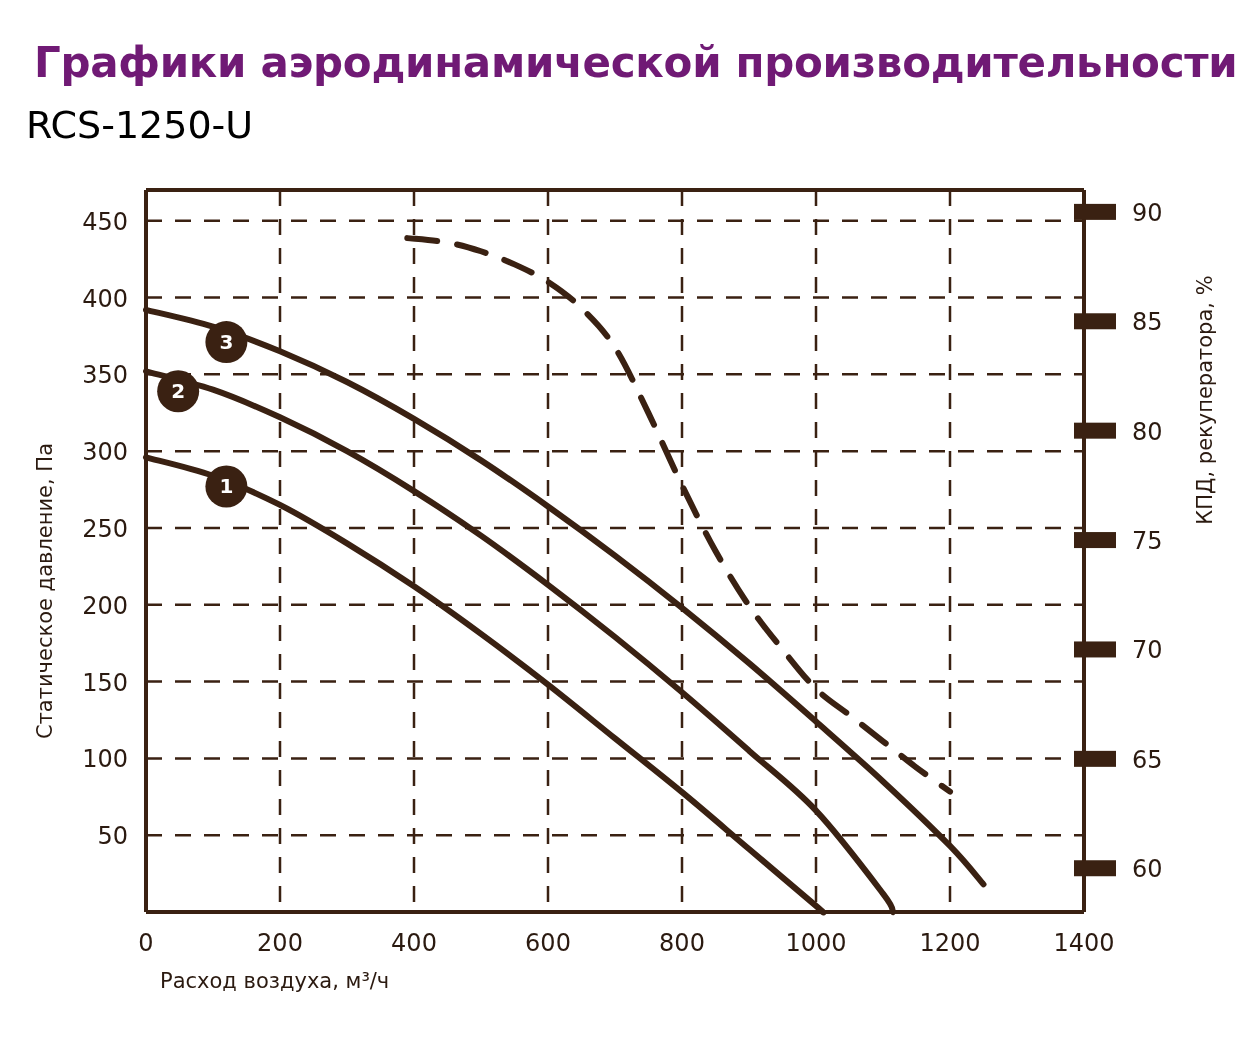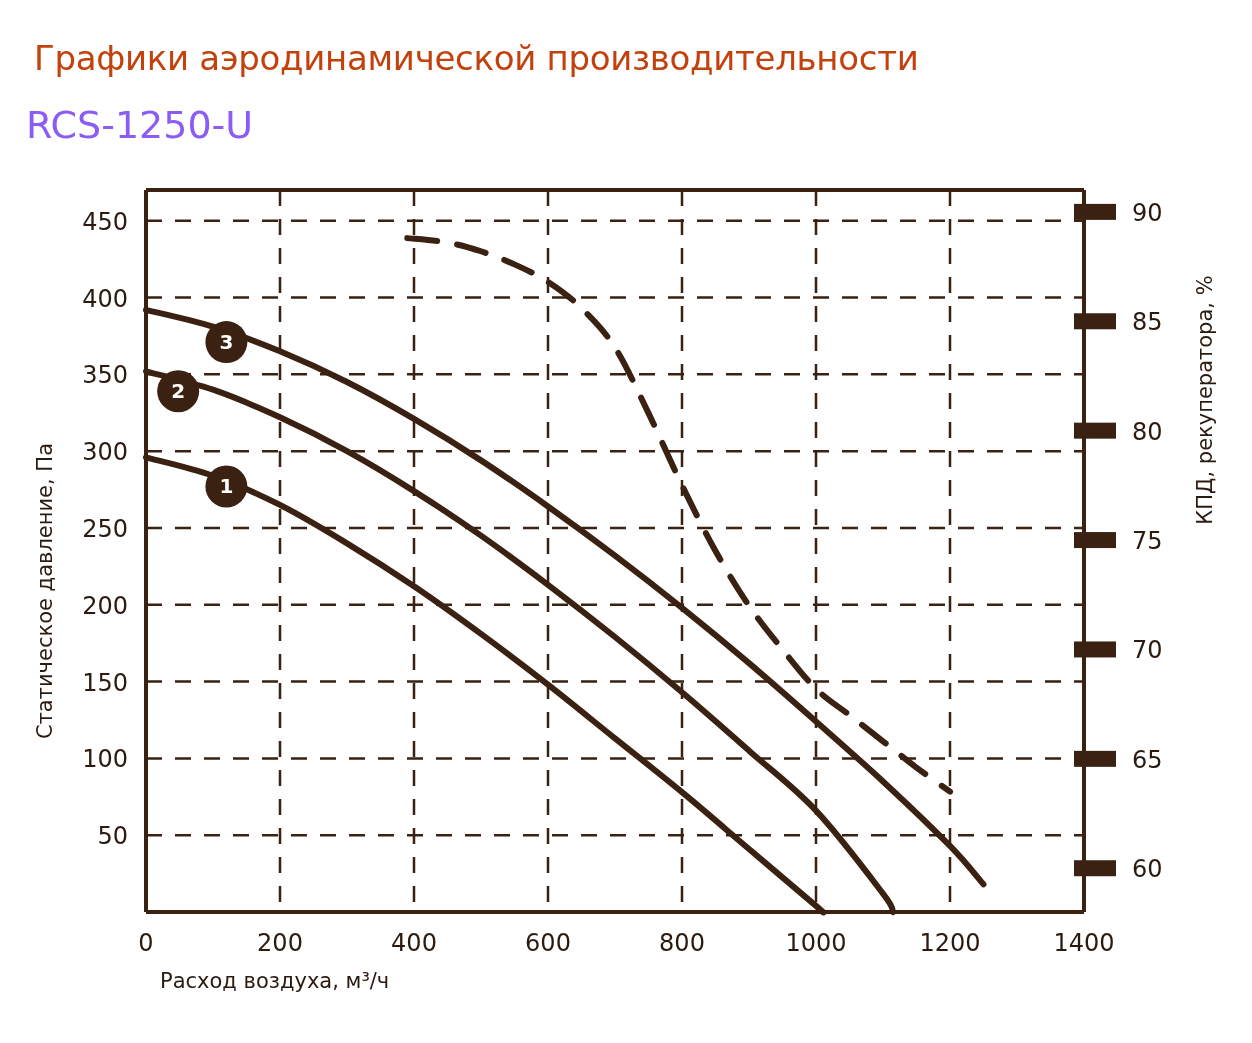--- a/index.html
+++ b/index.html
@@ -18,33 +18,33 @@
   #chart-root {
     position: absolute;
     left: 0; top: 0;
     width: 1252px;
     height: 1043px;
   }
   .title-main {
     position: absolute;
     left: 34px;
     top: 38px;
-    font-size: 34px;
-    font-weight: normal;
+    font-size: 42px;
+    font-weight: bold;
     letter-spacing: -0.3px;
-    color: #c2410c;
+    color: #701a75;
     white-space: nowrap;
   }
   .title-sub {
     position: absolute;
     left: 26px;
     top: 103px;
     font-size: 38px;
     font-weight: normal;
-    color: #8b5cf6;
+    color: #000000;
     white-space: nowrap;
   }
   svg.plot {
     position: absolute;
     left: 0;
     top: 0;
   }
   .axis-label {
     font-size: 21px;
     fill: #2b1a10;

